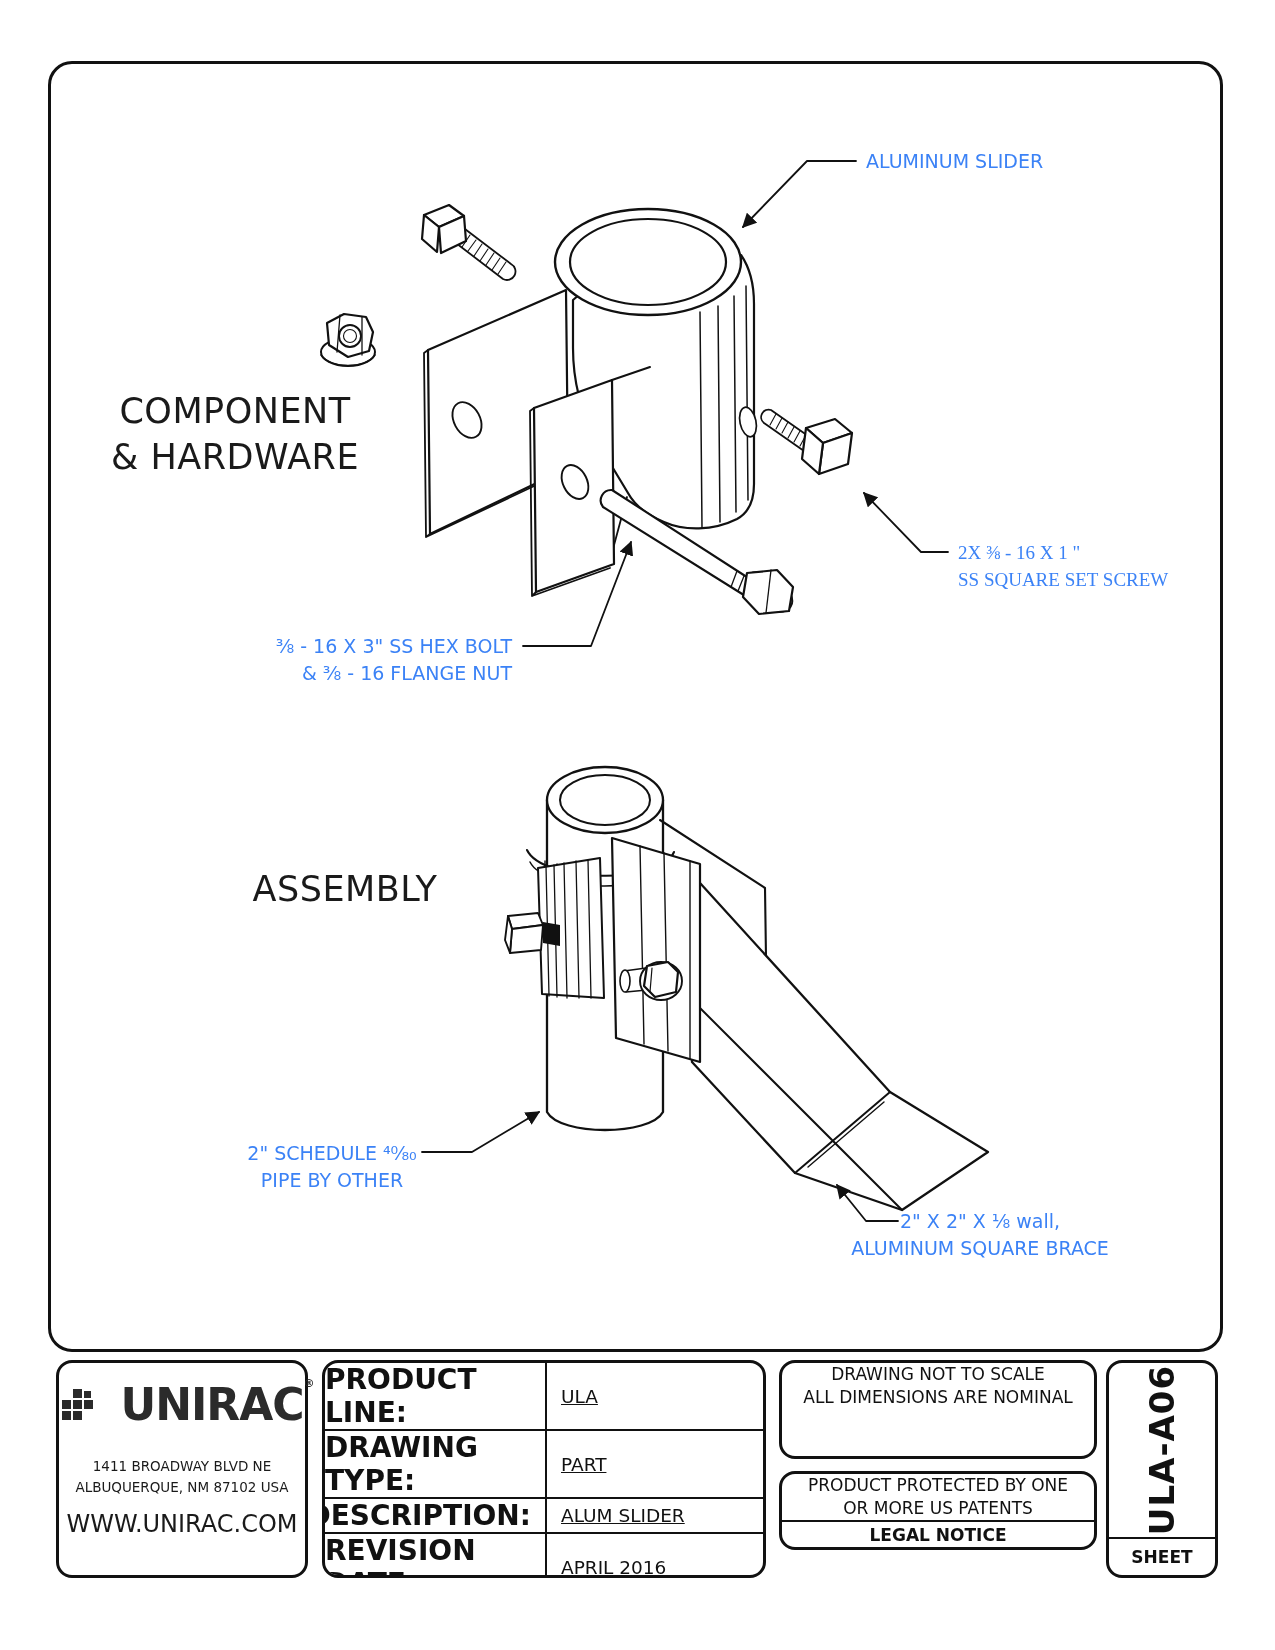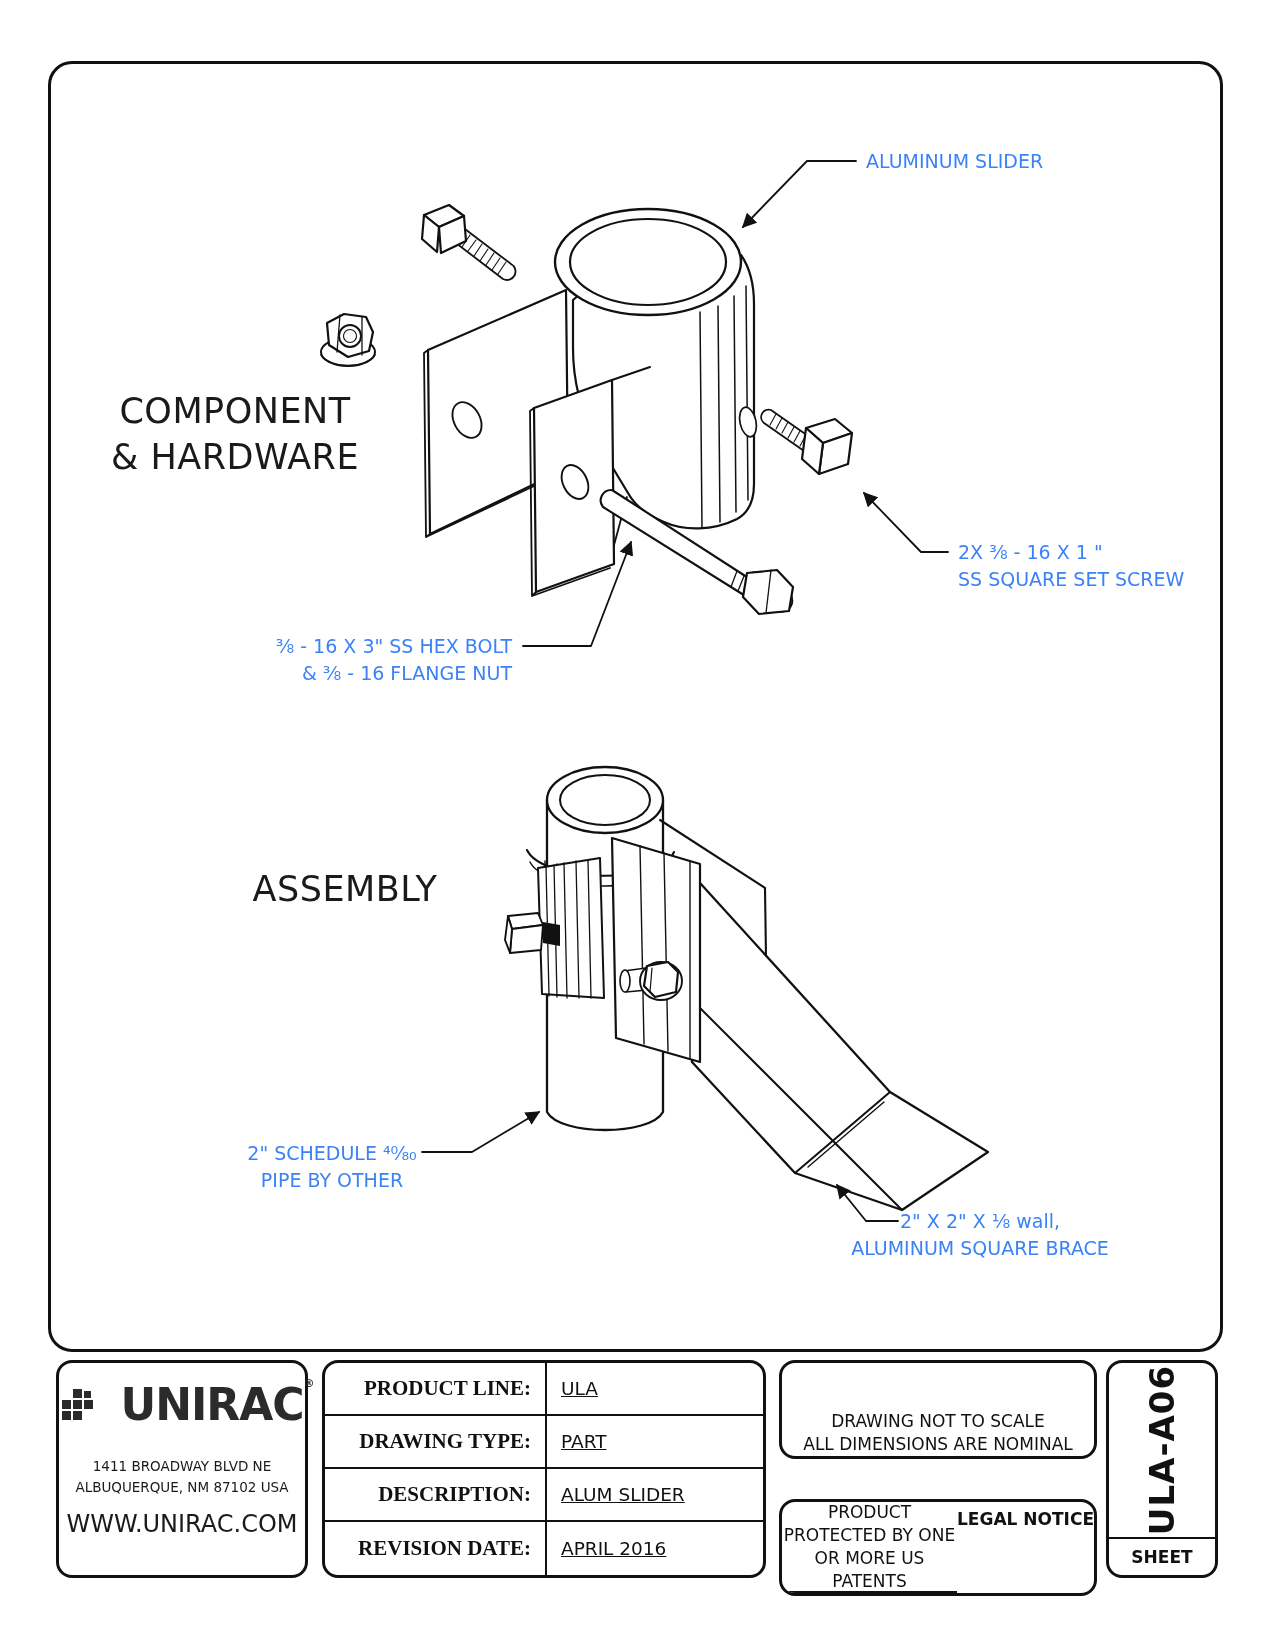--- a/index.html
+++ b/index.html
@@ -10,39 +10,39 @@
   #main-frame{left:48px;top:61px;width:1175px;height:1291px;border:3.5px solid #111;border-radius:24px;box-sizing:border-box;}
   
   #drawing-svg{left:0;top:0;width:1275px;height:1650px;pointer-events:none;}
   
   .section-title{font-size:35px;letter-spacing:.5px;color:#1a1a1a;line-height:46px;text-align:center;}
   #component-title{left:100px;top:388px;width:270px;}
   #assembly-title{left:250px;top:866px;width:190px;}
   
   .callout{font-size:19px;color:#3b82f6;line-height:27px;white-space:nowrap;}
   #lbl-slider{left:866px;top:148px;}
-  #lbl-setscrew{left:958px;top:539px;}
+  #lbl-setscrew{left:958px;top:539px;font-family:Liberation Serif, serif;}
   #lbl-hexbolt{left:230px;top:633px;width:282px;text-align:right;}
   #lbl-pipe{left:237px;top:1140px;width:190px;text-align:center;}
   #lbl-brace{left:845px;top:1208px;width:270px;text-align:center;}
   
   .tb-box{border:3px solid #111;border-radius:16px;box-sizing:border-box;background:#fff;}
   #logo-box{left:56px;top:1360px;width:252px;height:218px;text-align:center;}
   .logo-row{margin-top:16px;display:flex;align-items:center;justify-content:center;gap:24px;}
   .logo-text{font-size:44px;font-weight:bold;letter-spacing:-1px;color:#2b2b2b;position:relative;}
   .reg-mark{font-size:11px;position:absolute;top:-2px;right:-10px;}
   .addr{font-size:13.5px;line-height:21px;margin-top:26px;color:#1a1a1a;}
   .website{font-size:24px;margin-top:12px;color:#1a1a1a;}
   #table-box{left:322px;top:1360px;width:444px;height:218px;display:grid;grid-template-rows:1fr 1fr 1fr 1fr;overflow:hidden;}
   .tb-row{display:grid;grid-template-columns:220px 1fr;border-bottom:2.5px solid #111;}
   .tb-row:last-child{border-bottom:none;}
-  .tb-label{display:flex;align-items:center;justify-content:flex-end;padding-right:14px;font-weight:bold;font-size:21px;font-family:Liberation Serif, serif;}
+  .tb-label{display:flex;align-items:center;justify-content:flex-end;padding-right:14px;font-weight:bold;font-size:28px;}
   .tb-value{display:flex;align-items:center;padding-left:14px;font-size:18.5px;border-left:2.5px solid #111;text-decoration:underline;}
-  #notice-top{left:779px;top:1360px;width:318px;height:99px;display:flex;flex-direction:column;align-items:center;justify-content:flex-end;font-size:17px;line-height:23px;text-align:center;}
-  #notice-bottom{left:779px;top:1471px;width:318px;height:97px;display:flex;flex-direction:row;overflow:hidden;margin-top:28px;}
+  #notice-top{left:779px;top:1360px;width:318px;height:99px;display:flex;flex-direction:column;align-items:center;justify-content:flex-start;font-size:17px;line-height:23px;text-align:center;}
+  #notice-bottom{left:779px;top:1471px;width:318px;height:79px;display:flex;flex-direction:column;overflow:hidden;}
   .patent-zone{flex:1;display:flex;flex-direction:column;align-items:center;justify-content:center;font-size:17px;line-height:23px;text-align:center;border-bottom:2.5px solid #111;}
   .legal-zone{height:34px;display:flex;align-items:center;justify-content:center;font-weight:bold;font-size:17px;}
   #sheet-box{left:1106px;top:1360px;width:112px;height:218px;display:flex;flex-direction:column;overflow:hidden;}
   .sheet-code-zone{flex:1;display:flex;align-items:center;justify-content:center;border-bottom:2.5px solid #111;}
   .sheet-code{font-size:34px;font-weight:bold;transform:rotate(-90deg);white-space:nowrap;letter-spacing:1px;}
   .sheet-label-zone{height:36px;display:flex;align-items:center;justify-content:center;font-weight:bold;font-size:17px;}
   svg .ln{stroke:#111;fill:none;stroke-linecap:round;stroke-linejoin:round;}
   svg .wh{stroke:#111;fill:#fff;stroke-linejoin:round;}
 </style>
 </head>

